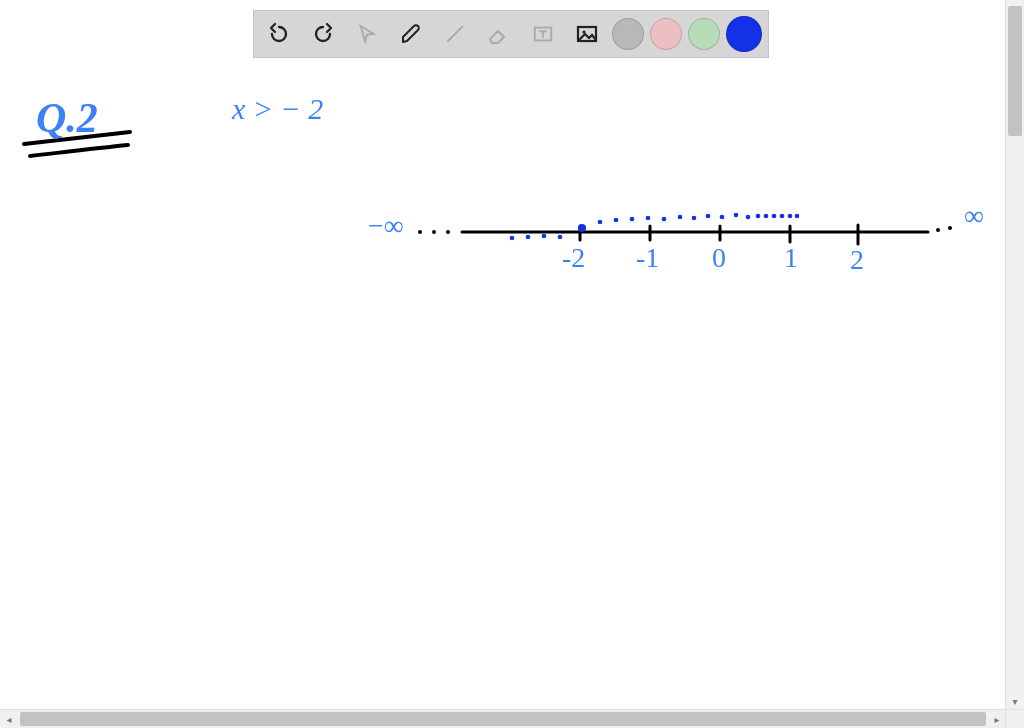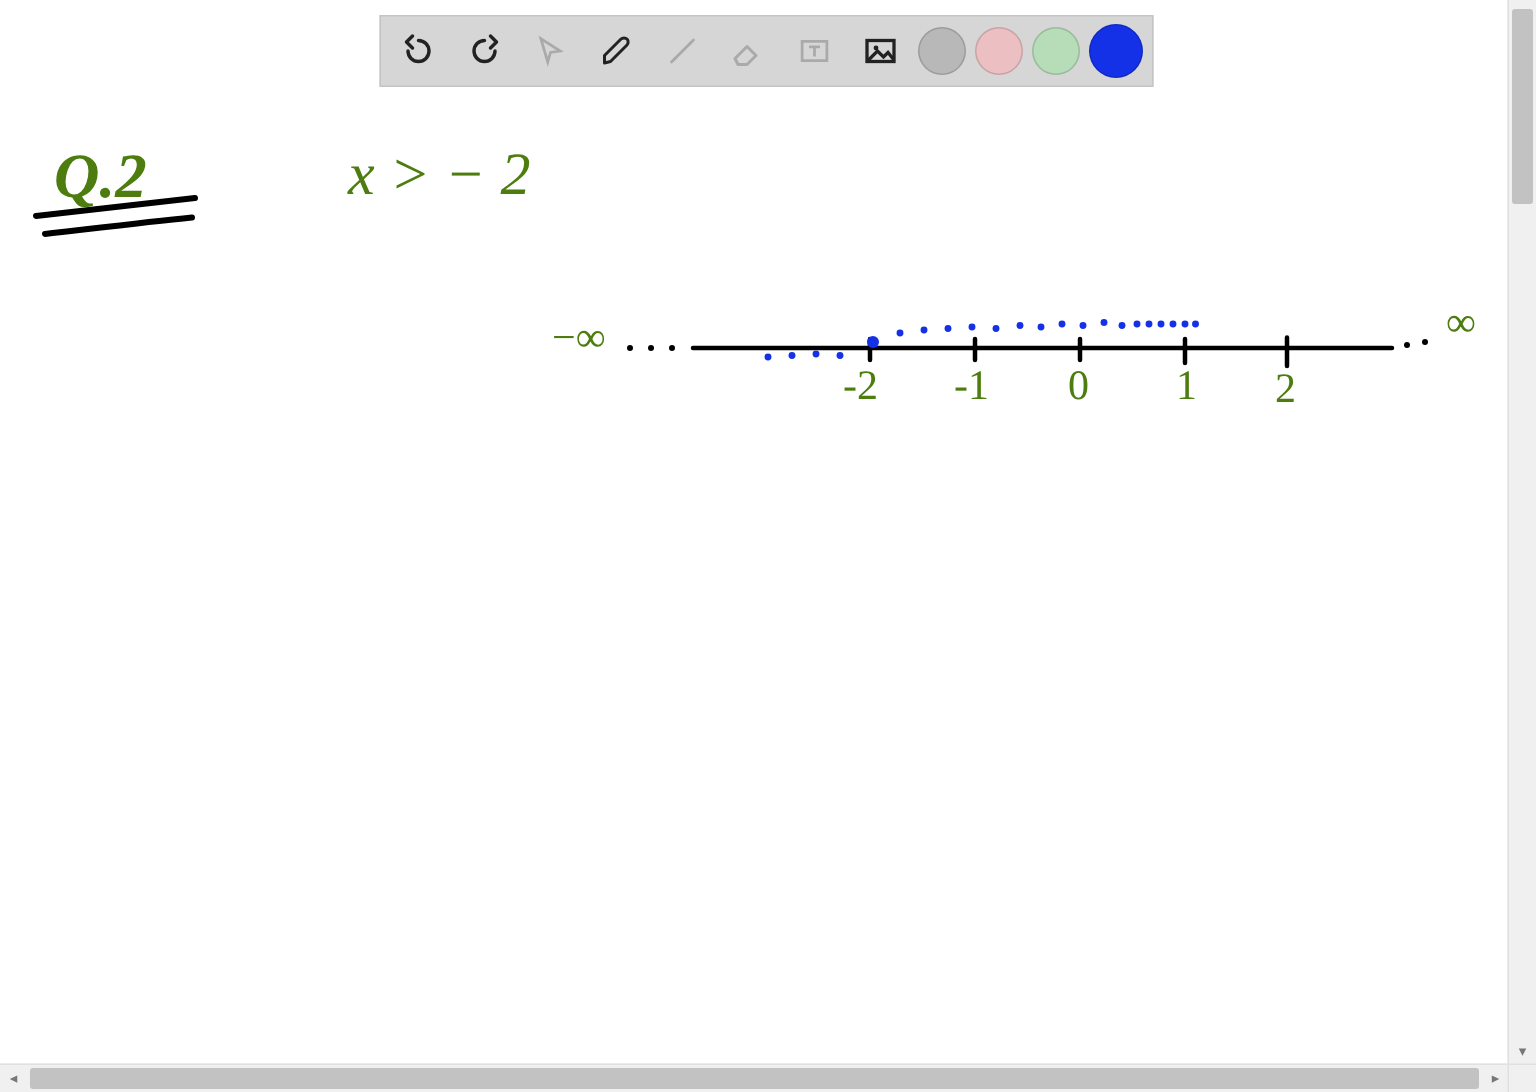--- a/index.html
+++ b/index.html
@@ -134,21 +134,21 @@
     position: absolute;
     left: 0;
     top: 0;
     width: 1006px;
     height: 710px;
     pointer-events: none;
   }
   .hand-text {
     position: absolute;
     font-family: "Comic Sans MS", "Segoe Script", cursive;
-    color: #4d7c0f;
+    color: #3b82f6;
     white-space: nowrap;
   }
   svg { display: block; }
 </style>
 </head>
 <body>
 
 <div class="viewport">
 
   <div class="canvas-area">
@@ -204,21 +204,21 @@
           <circle cx="766" cy="216" r="2.3"></circle>
           <circle cx="774" cy="216" r="2.3"></circle>
           <circle cx="782" cy="216" r="2.3"></circle>
           <circle cx="790" cy="216" r="2.3"></circle>
           <circle cx="797" cy="216" r="2.3"></circle>
         </g>
       </svg>
 
       <div class="hand-text" style="left:36px; top:94px; font-size:42px; font-style:italic; font-weight:600;">Q.2</div>
 
-      <div class="hand-text" style="left:232px; top:92px; font-size:40px; font-style:italic;">x &gt; − 2</div>
+      <div class="hand-text" style="left:232px; top:92px; font-size:30px; font-style:italic;">x &gt; − 2</div>
 
       <div class="hand-text" style="left:368px; top:210px; font-size:28px;">−∞</div>
 
       <div class="hand-text" style="left:964px; top:200px; font-size:28px;">∞</div>
 
       <div class="hand-text" style="left:562px; top:242px; font-size:28px;">-2</div>
       <div class="hand-text" style="left:636px; top:242px; font-size:28px;">-1</div>
       <div class="hand-text" style="left:712px; top:242px; font-size:28px;">0</div>
       <div class="hand-text" style="left:784px; top:242px; font-size:28px;">1</div>
       <div class="hand-text" style="left:850px; top:244px; font-size:28px;">2</div>

